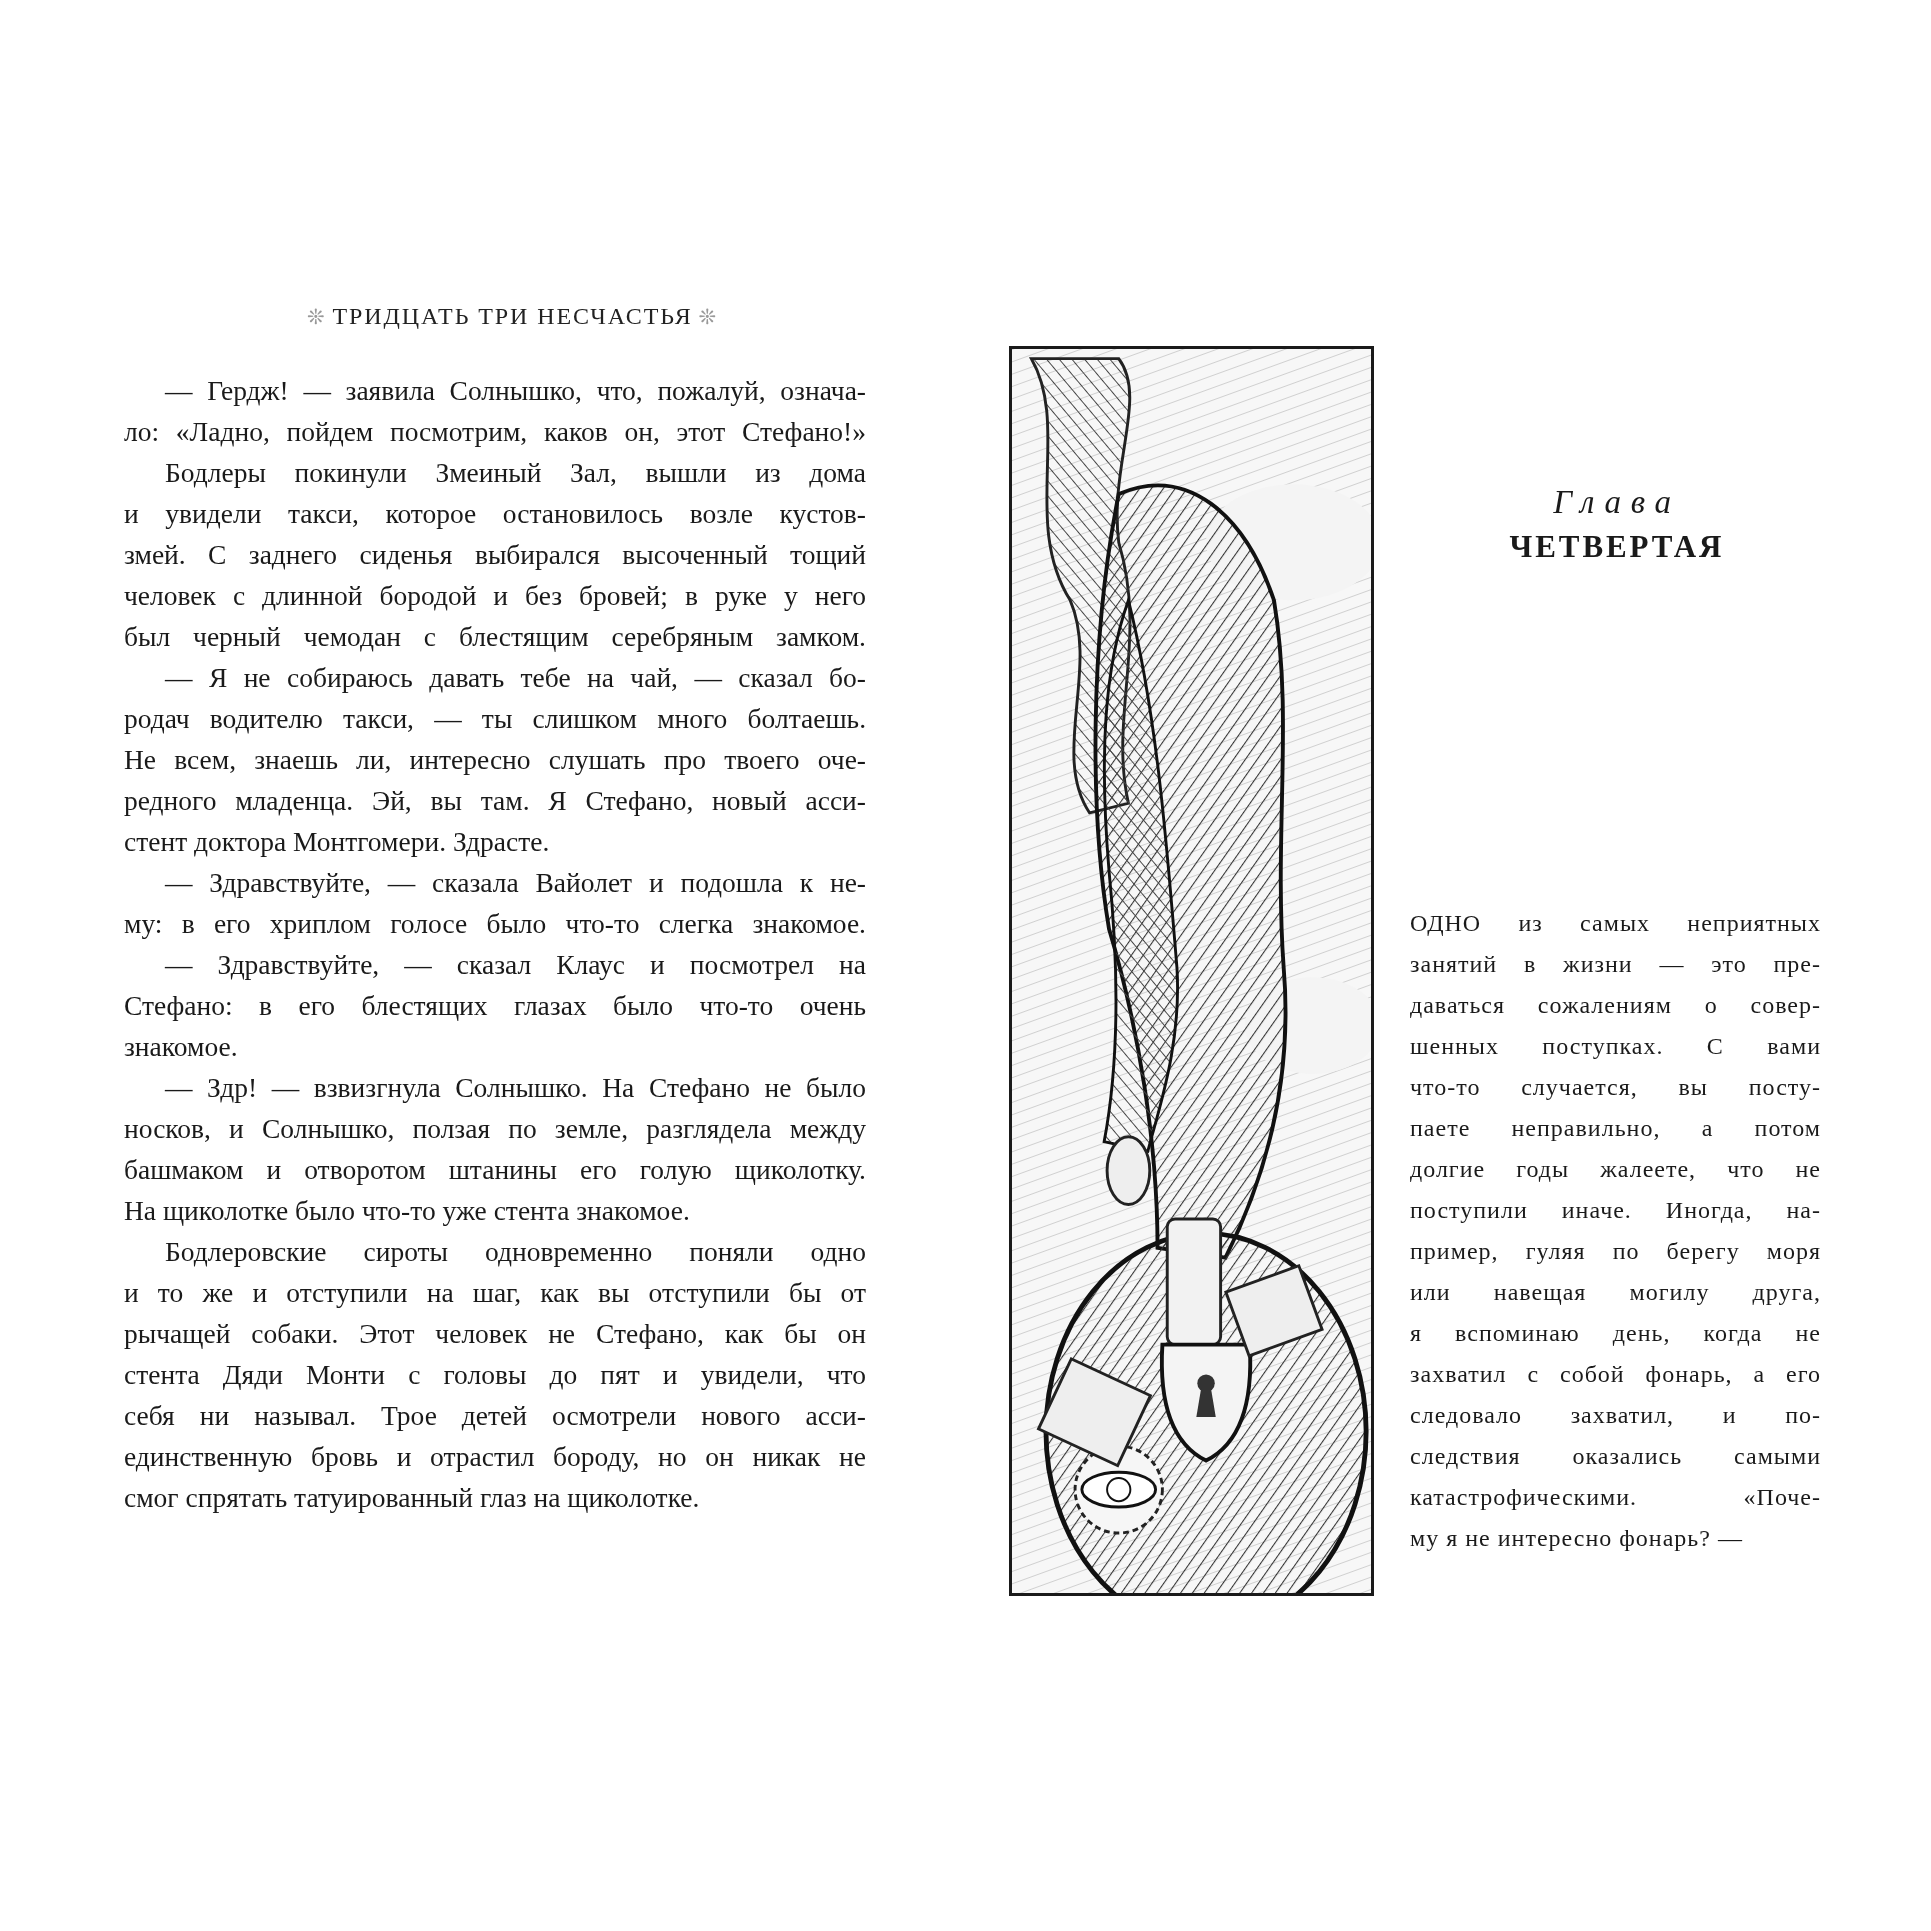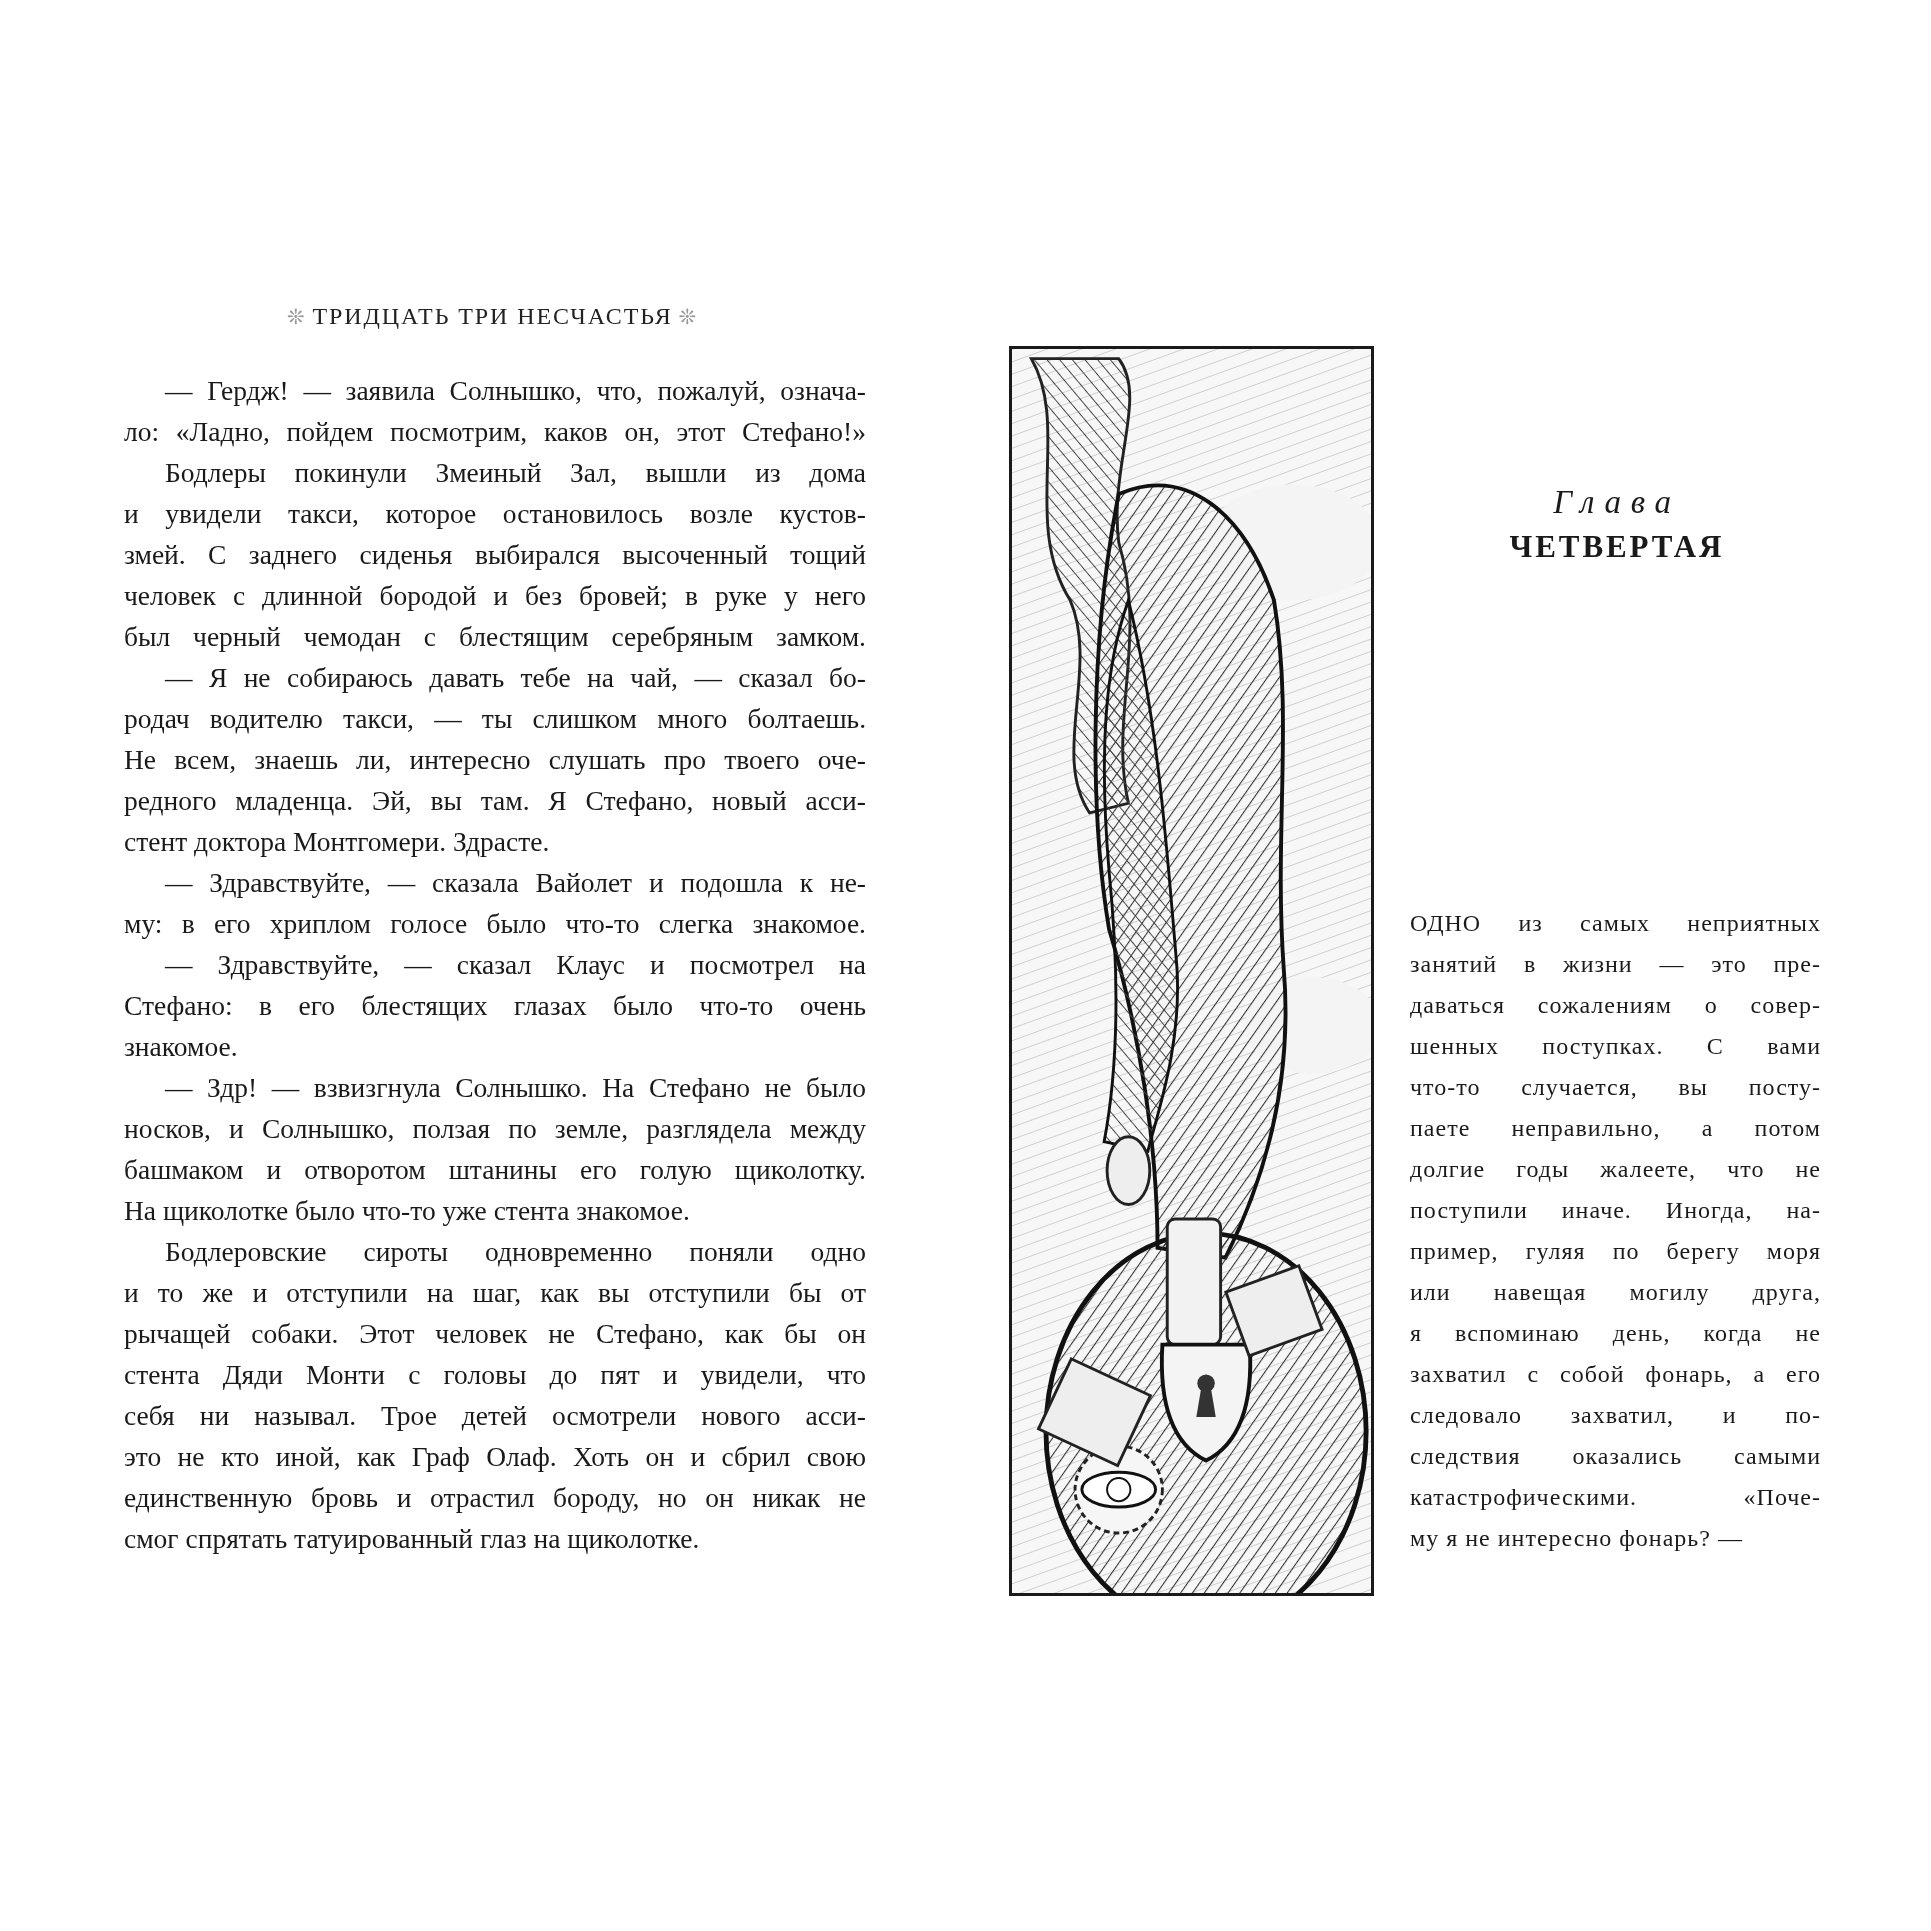--- a/index.html
+++ b/index.html
@@ -1,19 +1,19 @@
 <!DOCTYPE html>
 <html><head>
 <meta charset="utf-8">
 <style>
   html, body { margin:0; padding:0; background:#ffffff; }
   body { width:1931px; height:1931px; position:relative; overflow:hidden;
          font-family:"Liberation Serif","DejaVu Serif",serif; color:#1a1a1a; }
   .running-head { position:absolute; left:0; width:985px; top:303px; text-align:center;
-         font-size:24px; letter-spacing:1.9px; color:#222; }
+         font-size:24px; letter-spacing:1.9px; color:#222;padding-left:20px; }
   .running-head .orn { color:#999; font-size:21px; margin:0 5.8px; }
   .left-col { position:absolute; left:124px; top:370px; width:742px; }
   .line { display:block; font-size:27.5px; line-height:41px; height:41px; white-space:nowrap;
           text-align:justify; text-align-last:justify; }
   .line.last { text-align-last:left; }
   .line.indent { padding-left:41px; }
   .illus { position:absolute; left:1009px; top:346px; width:365px; height:1250px;
            border:3.9px solid #1a1a1a; box-sizing:border-box; background:#f7f7f7; overflow:hidden; }
   .illus svg { width:100%; height:100%; display:block; }
   .chapter { position:absolute; left:1448px; width:338px; top:481px; text-align:center; }
@@ -49,21 +49,20 @@
     <span class="line last">знакомое.</span>
     <span class="line indent">— Здр! — взвизгнула Солнышко. На Стефано не было</span>
     <span class="line">носков, и Солнышко, ползая по земле, разглядела между</span>
     <span class="line">башмаком и отворотом штанины его голую щиколотку.</span>
     <span class="line last">На щиколотке было что-то уже стента знакомое.</span>
     <span class="line indent">Бодлеровские сироты одновременно поняли одно</span>
     <span class="line">и то же и отступили на шаг, как вы отступили бы от</span>
     <span class="line">рычащей собаки. Этот человек не Стефано, как бы он</span>
     <span class="line">стента Дяди Монти с головы до пят и увидели, что</span>
     <span class="line">себя ни называл. Трое детей осмотрели нового асси-</span>
-    <span class="line">это не кто иной, как Граф Олаф. Хоть он и сбрил свою</span>
     <span class="line">единственную бровь и отрастил бороду, но он никак не</span>
     <span class="line last">смог спрятать татуированный глаз на щиколотке.</span>
   </div>
 
 <div class="illus">
   <svg viewBox="0 0 370 1287" preserveAspectRatio="none">
     <defs>
       <pattern id="hatchA" width="10" height="10" patternUnits="userSpaceOnUse" patternTransform="rotate(35)">
         <line x1="0" y1="0" x2="0" y2="10" stroke="#333" stroke-width="2.2"></line>
       </pattern>

